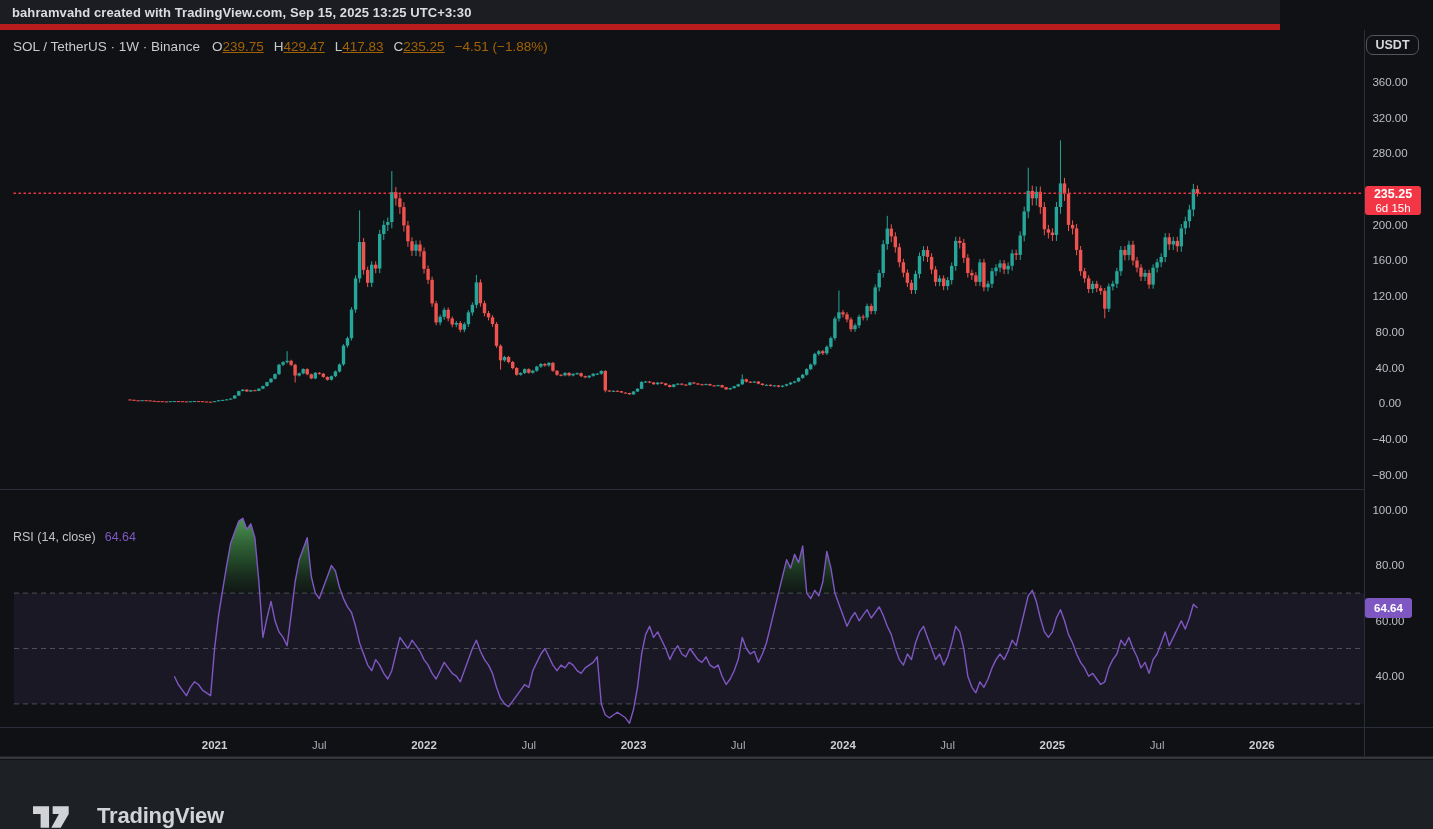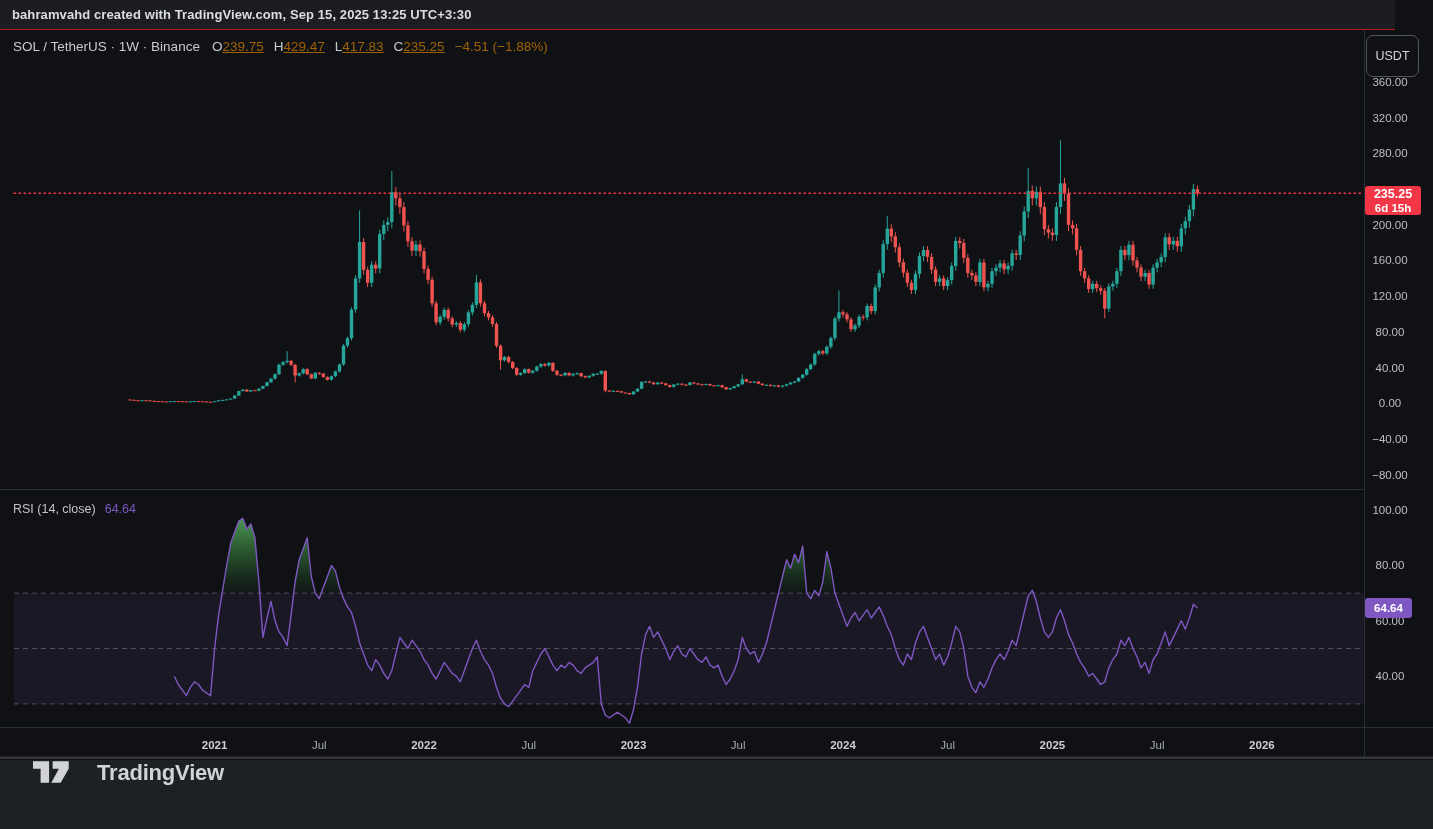--- a/index.html
+++ b/index.html
@@ -1,40 +1,40 @@
 <!DOCTYPE html>
 <html><head>
 <meta charset="utf-8">
 <style>
   html,body{margin:0;padding:0;background:#101114;width:1433px;height:829px;overflow:hidden;
     font-family:"Liberation Sans",sans-serif;-webkit-font-smoothing:antialiased;}
   #stage{position:relative;width:1433px;height:829px;background:#101114;}
   #chart-svg{position:absolute;left:0;top:0;}
-  .topbar{position:absolute;left:0;top:0;width:1395px;height:30px;background:#1b1d23;
-    border-bottom:1px solid #b91c1c;box-sizing:border-box;display:flex;align-items:center;}
+  .topbar{position:absolute;left:0;top:0;width:1280px;height:30px;background:#1b1d23;
+    border-bottom:6px solid #b91c1c;box-sizing:border-box;display:flex;align-items:center;}
   .topbar span{margin-left:12px;font-size:13px;font-weight:700;color:#dcdde0;letter-spacing:.1px;}
   .legend{position:absolute;left:13px;top:39px;font-size:13.5px;color:#c9cacd;display:flex;align-items:center;white-space:nowrap;}
   .legend .sym{margin-right:12px;}
   .legend .pair{margin-right:10px;}
   .legend .lbl{color:#c9cacd;}
   .legend .val{color:#a16207;text-decoration:underline;}
   .legend .chg{color:#a16207;}
-  .rsi-legend{position:absolute;left:13px;top:502px;font-size:12.5px;color:#c2c3c7;display:flex;white-space:nowrap;}
+  .rsi-legend{position:absolute;left:13px;top:530px;font-size:12.5px;color:#c2c3c7;display:flex;white-space:nowrap;}
   .rsi-legend .rsi-val{color:#7e57c2;margin-left:9px;font-weight:400;}
-  .chip{position:absolute;left:1366px;top:35px;width:53px;height:42px;border:1px solid #52555e;
+  .chip{position:absolute;left:1366px;top:35px;width:53px;height:20px;border:1px solid #52555e;
     border-radius:7px;display:flex;align-items:center;justify-content:center;
-    color:#d6d7da;font-size:12.5px;font-weight:400;box-sizing:border-box;text-align:center;}
+    color:#d6d7da;font-size:12.5px;font-weight:700;box-sizing:border-box;text-align:center;}
   .price-tag{position:absolute;left:1365px;top:186px;width:56px;height:29px;background:#f23645;
     border-radius:3px;color:#fff;text-align:center;line-height:1.2;padding-top:1px;box-sizing:border-box;}
   .price-tag .p{font-size:12.5px;font-weight:700;}
-  .price-tag .cd{font-size:11.5px;font-weight:700;}
+  .price-tag .cd{font-size:11.5px;font-weight:400;}
   .rsi-tag{position:absolute;left:1365px;top:598px;width:47px;height:20px;background:#7e57c2;
     border-radius:3px;color:#fff;font-size:11.5px;font-weight:700;display:flex;align-items:center;justify-content:center;}
   .bottombar{position:absolute;left:0;top:760px;width:1433px;height:69px;background:#1d2025;
-    display:flex;align-items:flex-start;}
+    display:flex;align-items:flex-end;}
   .bottombar .mark{margin-left:33px;display:flex;align-items:center;}
   .bottombar .brand{margin-left:14px;font-size:22px;font-weight:800;color:#d2d3d7;letter-spacing:-.2px;}
 </style>
 </head>
 <body>
 
 <div id="stage">
 
   <svg id="chart-svg" width="1433" height="829">
       <defs>

